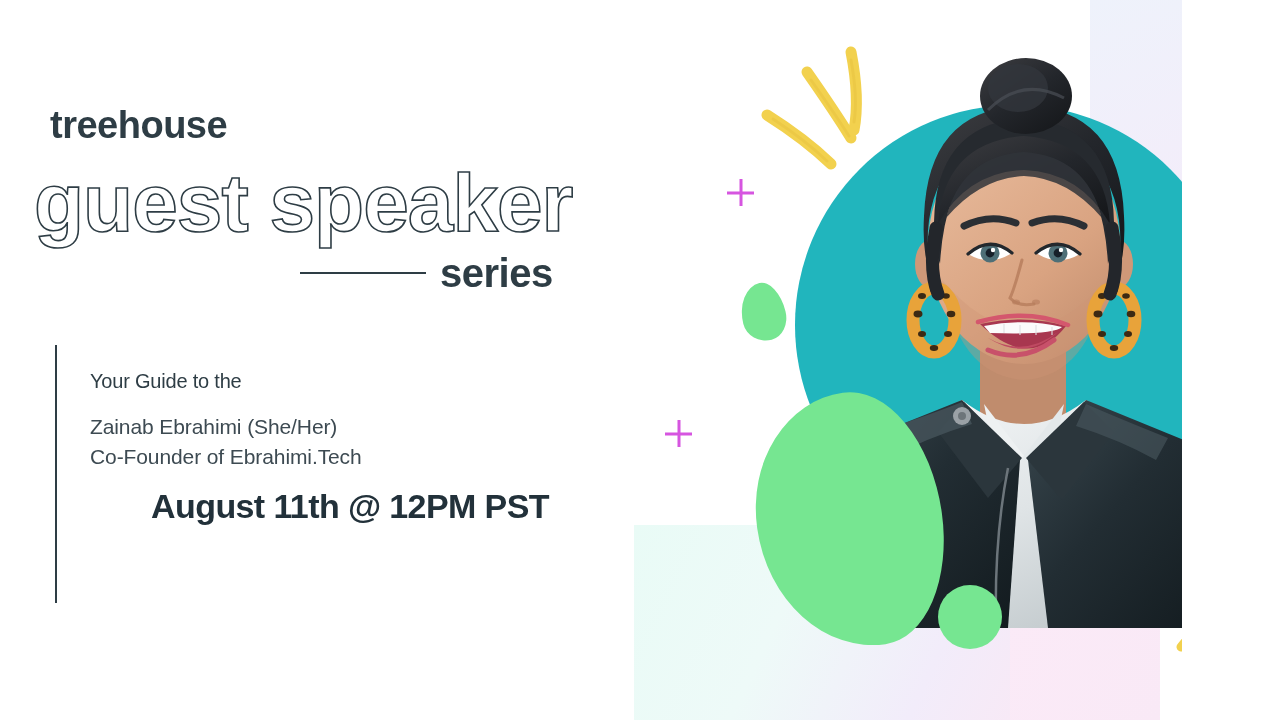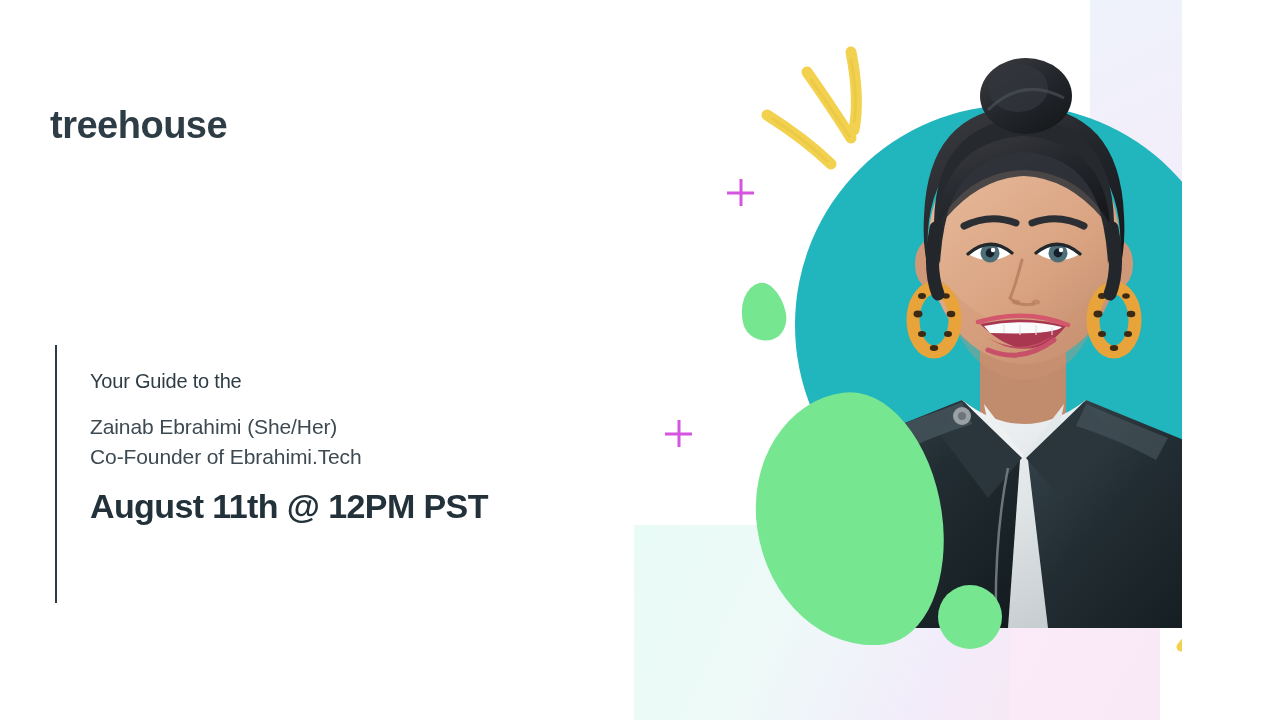--- a/index.html
+++ b/index.html
@@ -97,21 +97,21 @@
   .info-title{
     font-size:20px; font-weight:400; color:#2e3d45; line-height:1.38;
     letter-spacing:-0.2px;
   }
   .info-sub{
     margin-top:16px; font-size:21px; font-weight:400; color:#3d4a52;
     line-height:1.45; letter-spacing:-0.1px;
   }
   .info-date{
     margin-top:16px; font-size:34px; font-weight:700; color:#22313a;
-    letter-spacing:-0.6px; line-height:1.1;
+    letter-spacing:-0.6px; line-height:1.1;text-align:center;
   }
 </style>
 </head>
 <body>
 
 <div id="stage">
 
   <div class="panel-tr"></div>
   <div class="panel-bl"></div>
   <div class="panel-br"></div>
@@ -296,21 +296,26 @@
     <span class="bar h"></span>
       <span class="bar v"></span>
   </div>
   <div class="cross" style="left:665px; top:420px; width:27px; height:27px;">
     <span class="bar h"></span>
       <span class="bar v"></span>
   </div>
 
   <div class="brand">treehouse</div>
 
-
+  <div class="outline-title">guest speaker</div>
+
+  <div class="series-row">
+    <span class="series-rule"></span>
+    <span class="series-word">series</span>
+  </div>
 
   <div class="divider"></div>
 
   <div class="info">
     <div class="info-title">
       <div>Your Guide to the</div>
     </div>
     <div class="info-sub">
       <div>Zainab Ebrahimi (She/Her)</div>
       <div>Co-Founder of Ebrahimi.Tech</div>

